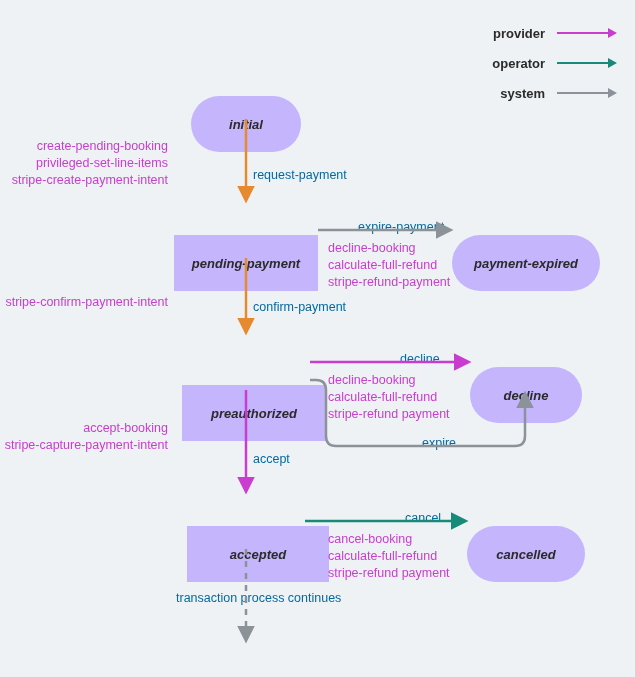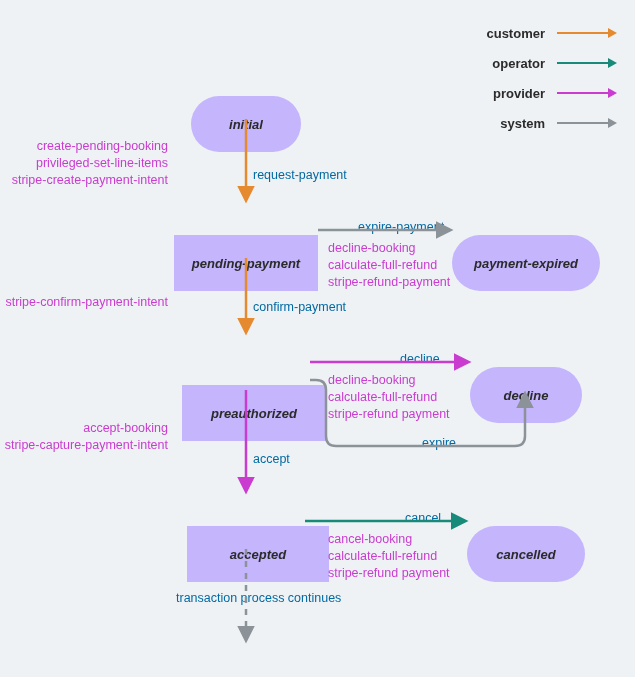--- a/index.html
+++ b/index.html
@@ -67,30 +67,26 @@
   .c-provider{color:#c93ccf}
   .c-operator{color:#178a7a}
   .c-system{color:#8b9298}
   svg.edges{position:absolute;inset:0;pointer-events:none}
 </style>
 </head>
 <body>
 
 <div class="legend">
   <div class="row">
-    <span>customer</span>
-    <span class="arrow c-customer"></span>
+    <span>provider</span>
+    <span class="arrow c-provider"></span>
   </div>
   <div class="row">
     <span>operator</span>
     <span class="arrow c-operator"></span>
-  </div>
-  <div class="row">
-    <span>provider</span>
-    <span class="arrow c-provider"></span>
   </div>
   <div class="row">
     <span>system</span>
     <span class="arrow c-system"></span>
   </div>
 </div>
 
 <div class="node pill" style="left:191px;top:63px;width:110px;height:56px">initial</div>
 
 <div class="node rect" style="left:174px;top:202px;width:144px;height:56px">pending-payment</div>

